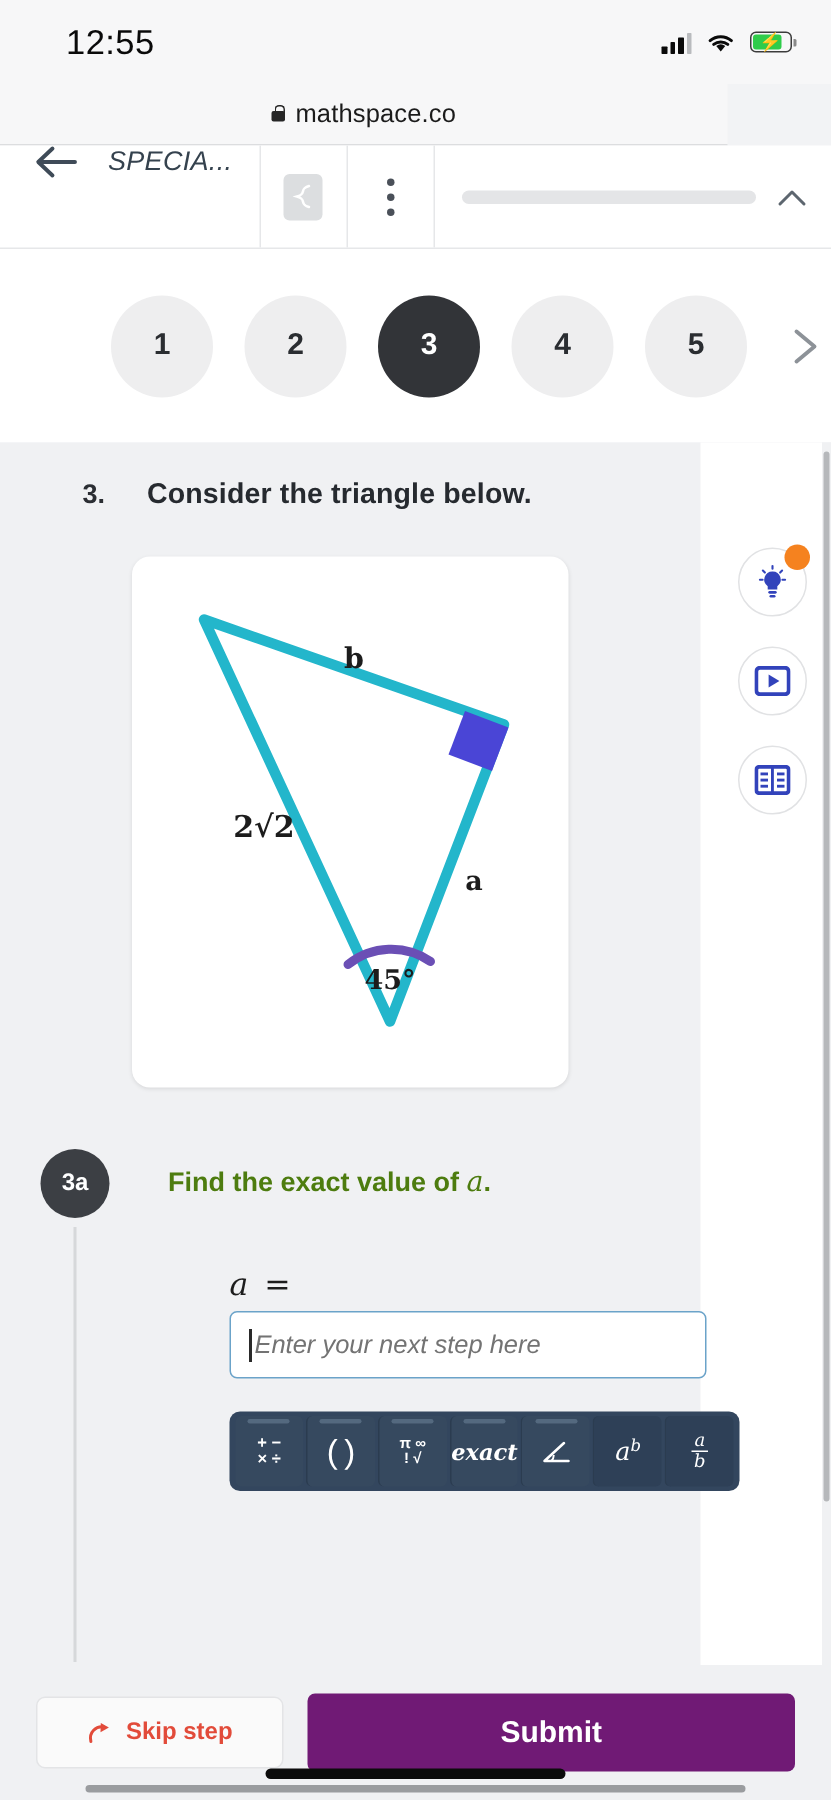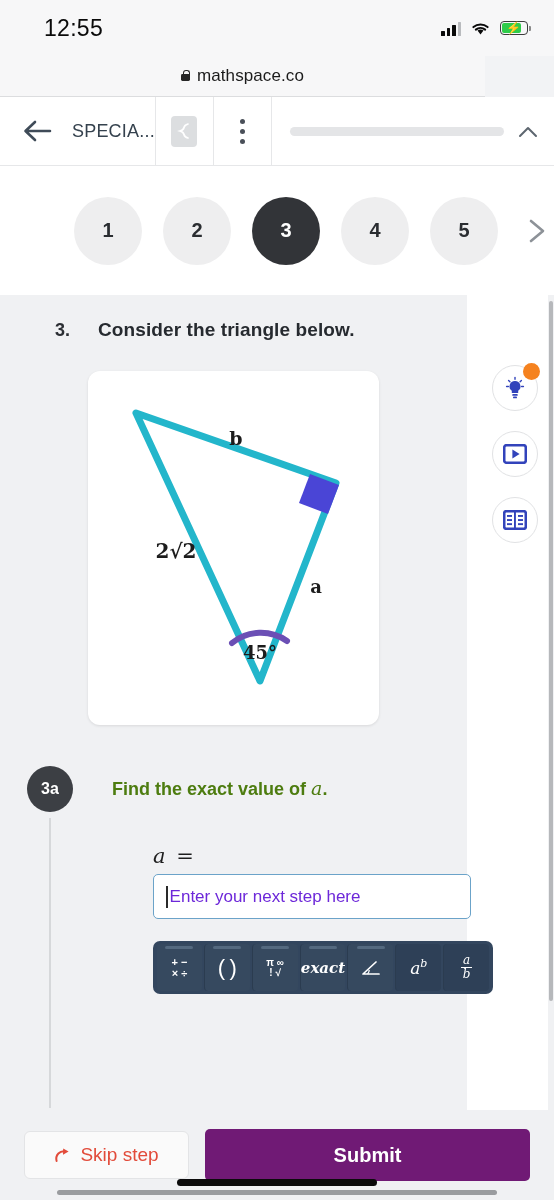--- a/index.html
+++ b/index.html
@@ -69,23 +69,24 @@
 
   
   .appbar {
     position: absolute; top: 97px; left: 0;
     width: 554px; height: 69px;
     background: #ffffff;
     display: flex; align-items: stretch;
     border-bottom: 1px solid #e6e7e9;
   }
   .ab-left {
-    display: flex; align-items: center; gap: 20px;
-    padding-left: 22px; 
+    display: flex; align-items: flex-start; gap: 20px;
+    padding-left: 22px; padding-right: 18px;
     border-right: 1px solid #e6e7e9;
+    font-style: italic;
   }
   .back-arrow { width: 30px; height: 22px; }
   .ab-title { font-size: 18px; color: #35424e; letter-spacing: .2px; white-space: nowrap; }
   .ab-cell {
     display:flex;align-items:center;justify-content:center;
     width: 58px; border-right: 1px solid #e6e7e9;
   }
   .scribble {
     width: 26px; height: 31px; background: #dcdee0; border-radius: 4px;
     display:flex;align-items:center;justify-content:center;
@@ -199,21 +200,21 @@
   .answer-input {
     width: 318px; height: 45px;
     border: 1.5px solid #6ba3c9; border-radius: 5px;
     background: #ffffff;
     display:flex;align-items:center; padding-left: 12px;
     position: relative;
   }
   .caret {
     width:1.6px;height:22px;background:#2a2a2a; margin-right:2px;
   }
-  .ph { font-size: 17px; color: #6d28d9; }
+  .ph { font-size: 17px; color: #737373; font-style: italic; }
 
   
   .keypad {
     position: absolute; left: 153px; top: 175px;
     width: 340px; height: 53px;
     background: #33465e; border-radius: 7px;
     display: flex; align-items: stretch; padding: 3px;
   }
   .key {
     flex: 1; margin: 0 1px; border-radius: 4px;
@@ -245,21 +246,21 @@
     position: absolute; bottom: 0; left: 0;
     width: 554px; height: 90px;
     background: #f0f1f3;
     display: flex; align-items: center; gap: 16px;
     padding: 0 24px;
   }
   .skip {
     width: 165px; height: 48px; border-radius: 6px;
     background: #fafafa; border: 1px solid #e3e4e6;
     display:flex;align-items:center;justify-content:center; gap:9px;
-    color: #e24b3a; font-size: 19px; font-weight: 400;
+    color: #e24b3a; font-size: 16px; font-weight: 700;
   }
   .submit {
     flex: 1; height: 52px; border-radius: 5px;
     background: #701a75; color: #ffffff;
     display:flex;align-items:center;justify-content:center;
     font-size: 20px; font-weight: 600;
   }
   .home-ind {
     position: absolute; bottom: 14px; left: 50%; transform: translateX(-50%);
     width: 200px; height: 7px; background: #0b0b0b; border-radius: 4px;

